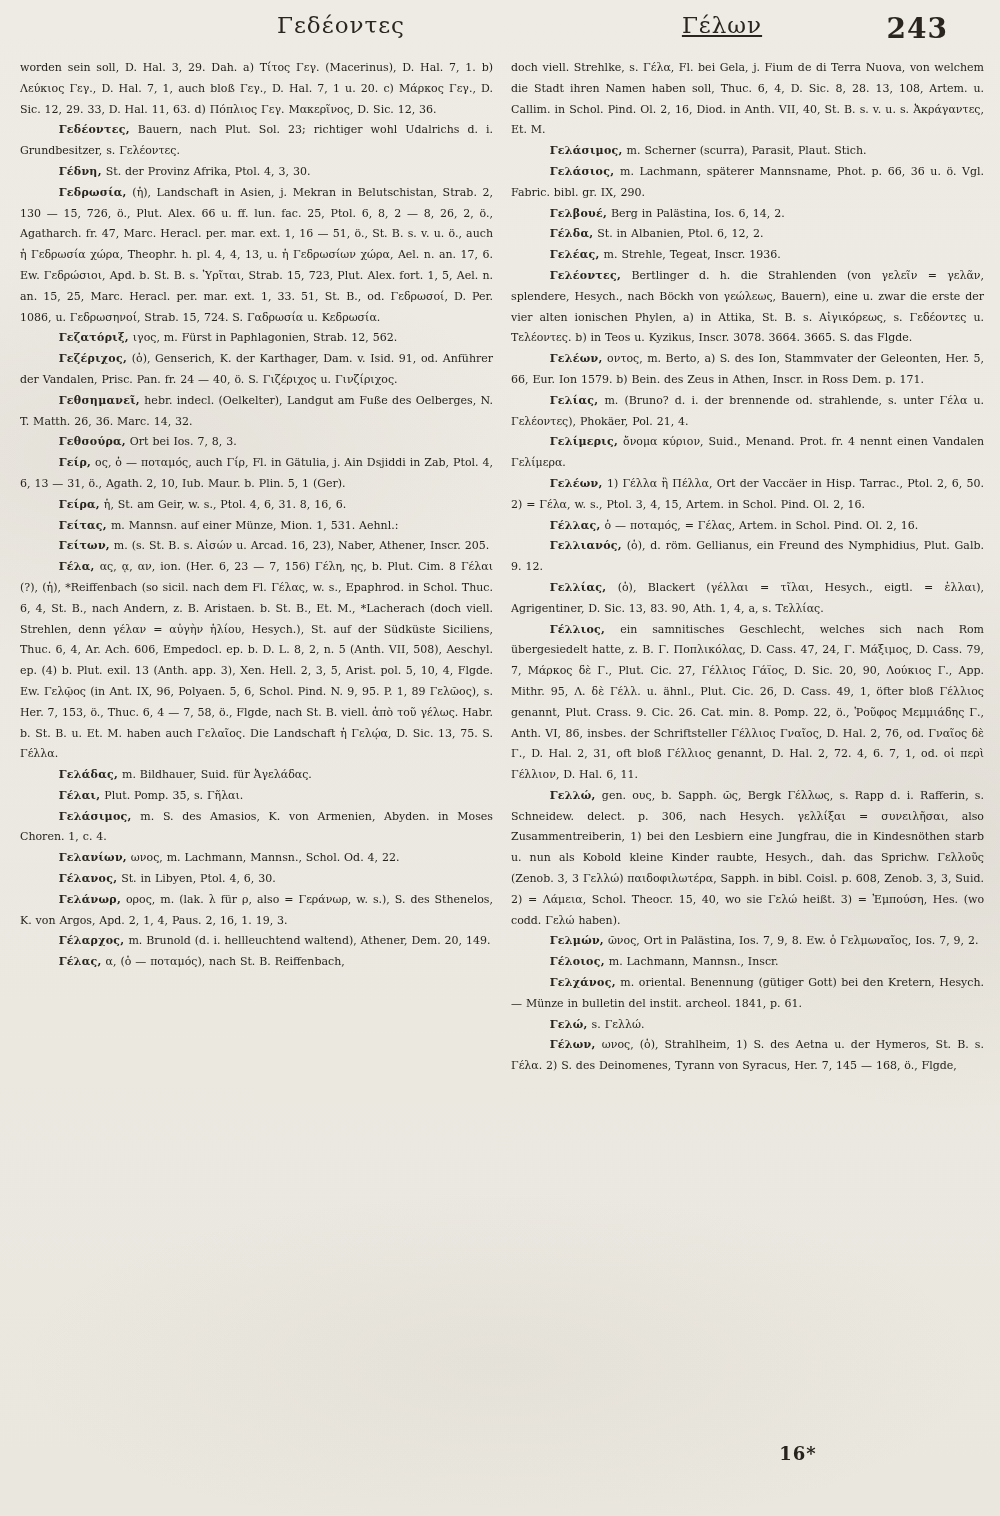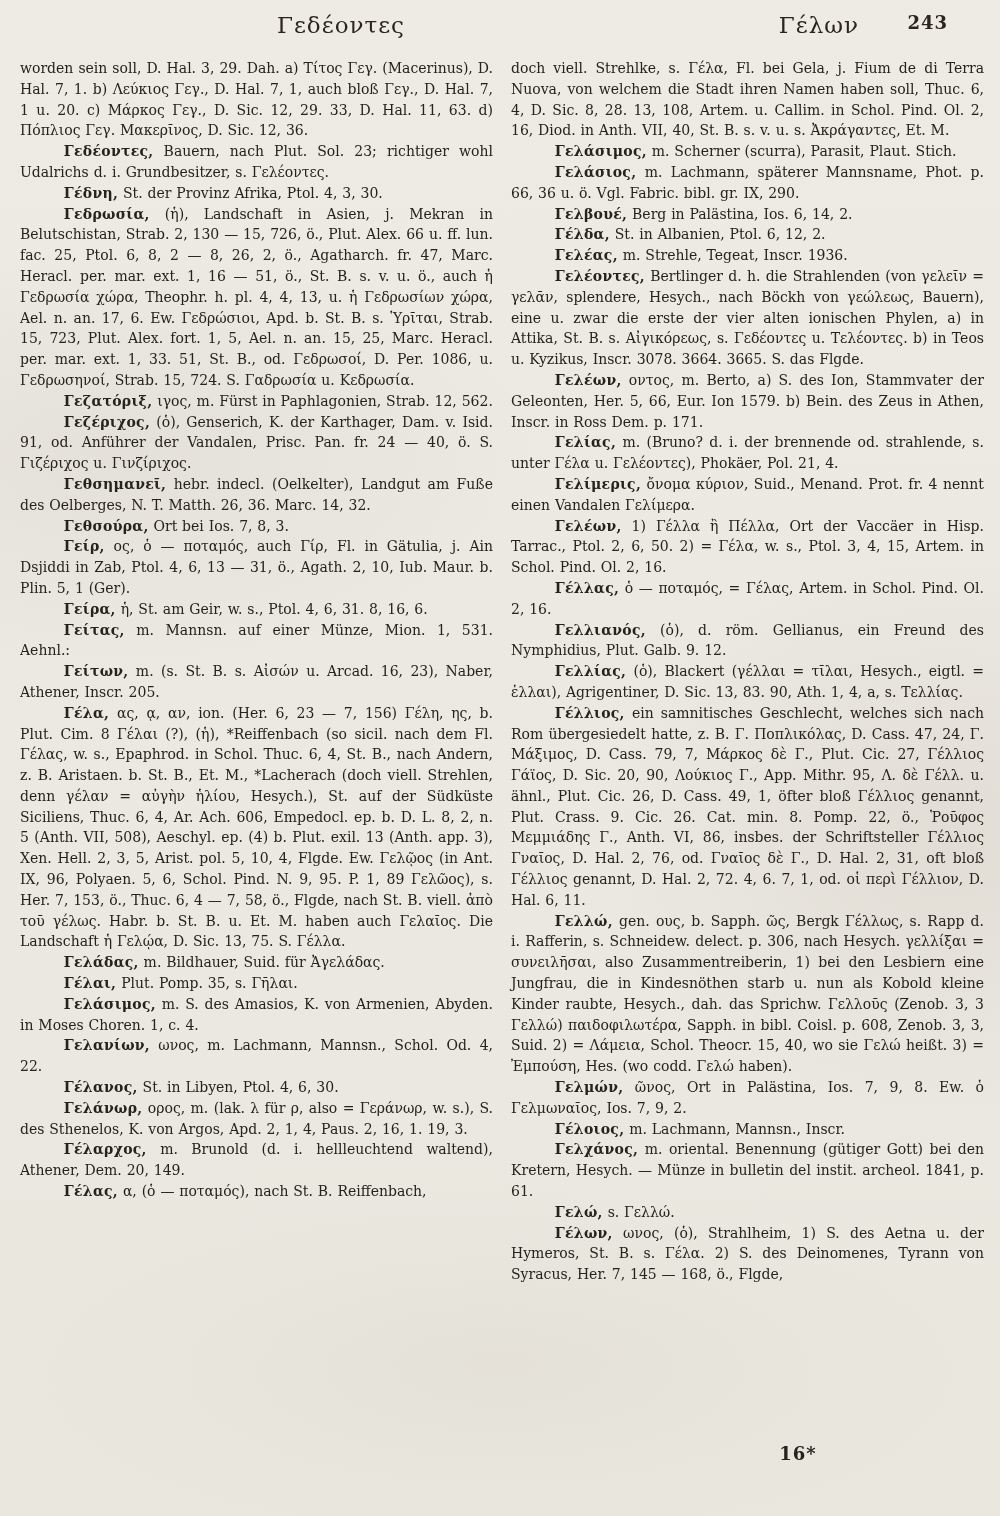--- a/index.html
+++ b/index.html
@@ -13,30 +13,30 @@
     color:#26221c;
     background:
       radial-gradient(ellipse 600px 300px at 12% 30%, rgba(120,110,95,0.07), rgba(0,0,0,0) 70%),
       radial-gradient(ellipse 500px 400px at 95% 55%, rgba(120,110,95,0.09), rgba(0,0,0,0) 70%),
       radial-gradient(ellipse 700px 250px at 50% 90%, rgba(120,110,95,0.05), rgba(0,0,0,0) 70%),
       linear-gradient(180deg,#edebe4 0%,#ece9e2 40%,#eae7df 100%);
   }
   .runhead-row{position:absolute;top:12px;left:0;width:1000px;height:34px;}
   .runhead{position:absolute;font-size:23px;letter-spacing:1px;color:#2a251f;}
   .runhead-left{left:185px;width:220px;text-align:right;}
-  .runhead-right{left:679px;width:180px;text-align:right;}
-  .pagenum{position:absolute;right:52px;top:0;font-size:18px;font-weight:bold;letter-spacing:1px;text-align:right;}
+  .runhead-right{left:632px;width:180px;text-align:center;text-decoration:underline;}
+  .pagenum{position:absolute;right:52px;top:0;font-size:28px;font-weight:bold;letter-spacing:1px;text-align:right;}
   .columns{
     position:absolute;top:58px;left:20px;width:964px;
     display:flex;gap:18px;
   }
   .col{width:473px;text-align:justify;}
   .entry{
     margin:0;
-    font-size:14px;line-height:20.8px;
+    font-size:11px;line-height:20.8px;
     text-indent:1.7em;
     word-spacing:0.4px;
   }
   .entry.cont{text-indent:0;}
   .headword{font-weight:bold;letter-spacing:0.3px;margin-left:20px;}
   .footer-sig{
     position:absolute;left:758px;top:1443px;width:80px;text-align:center;
     font-size:18px;font-weight:bold;letter-spacing:1px;
   }
 </style>

